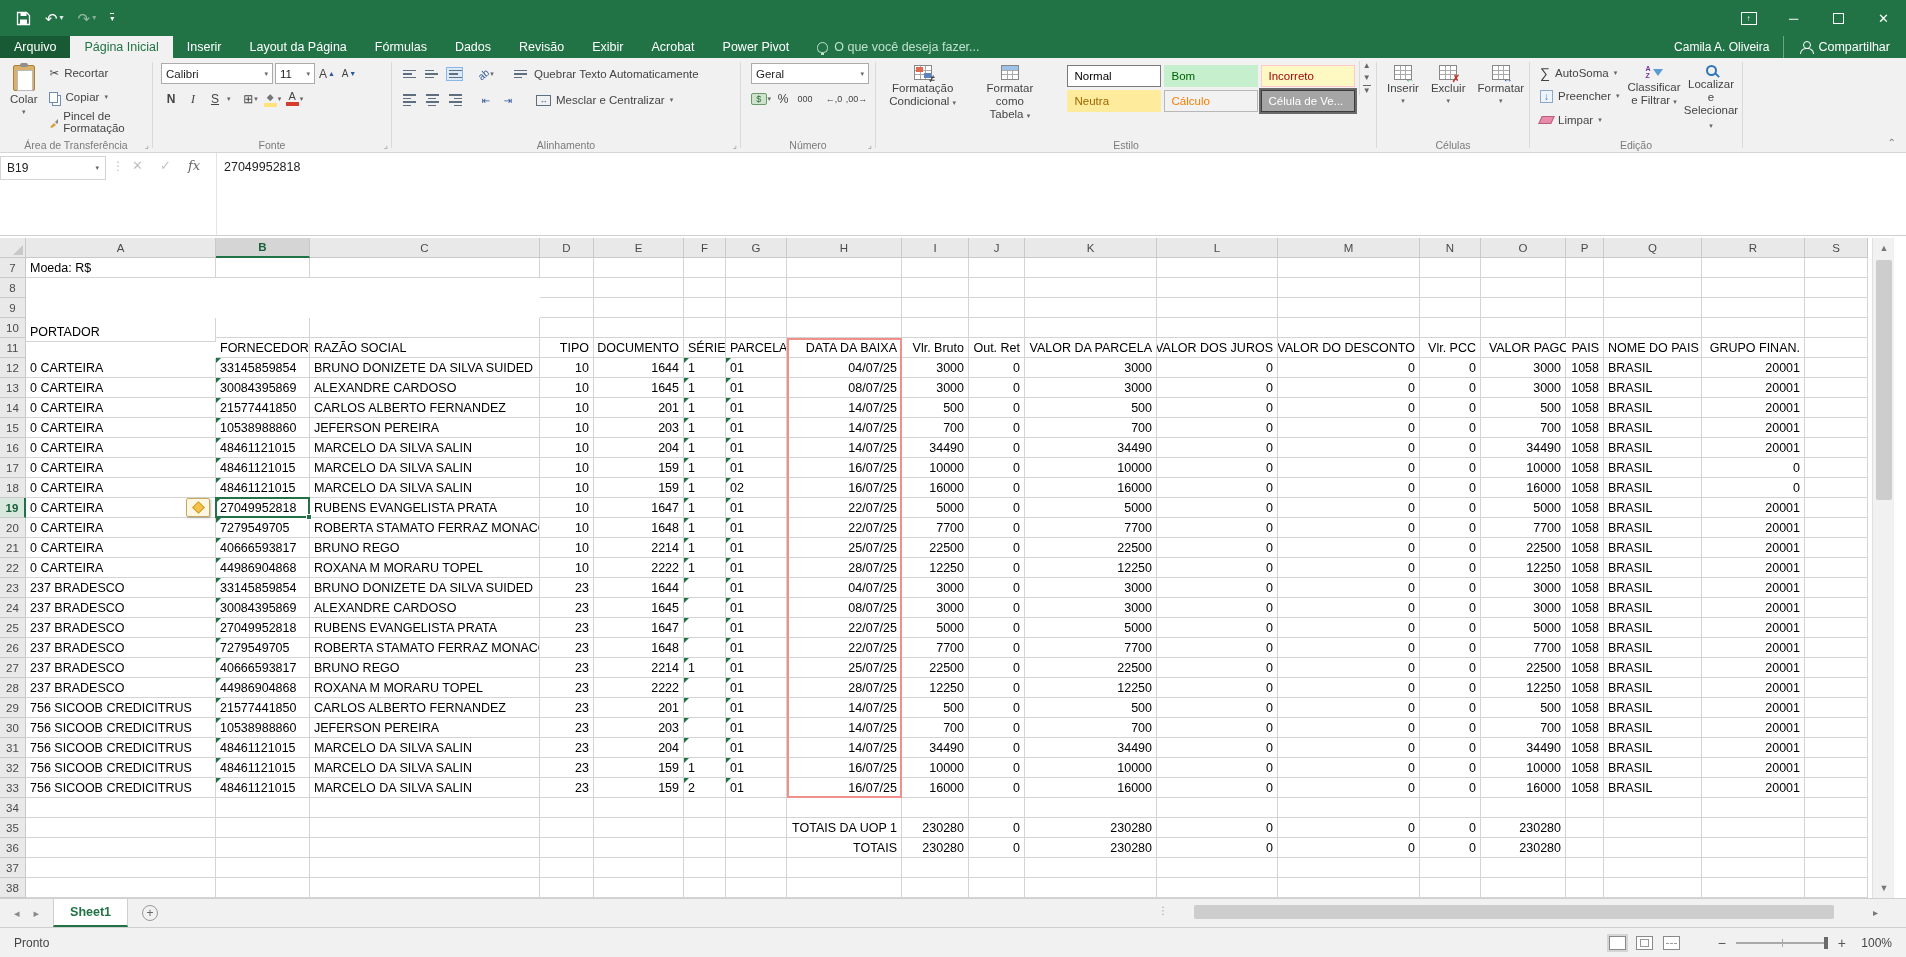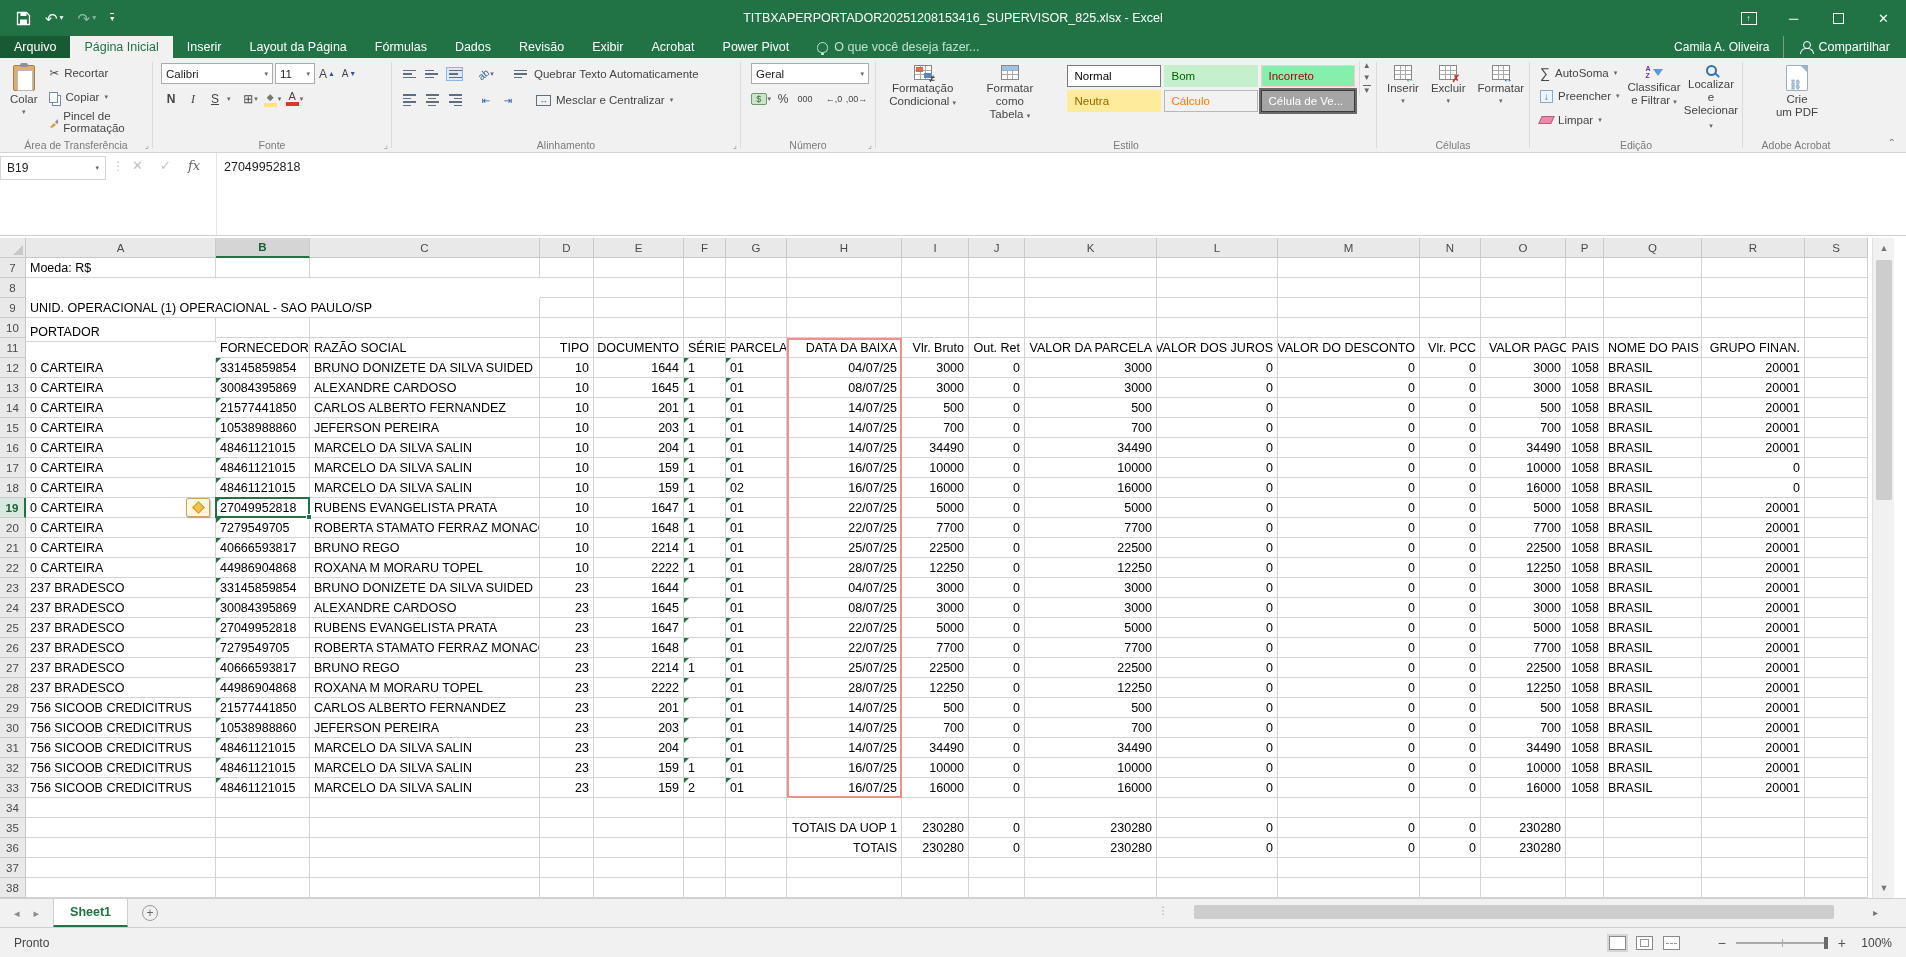--- a/index.html
+++ b/index.html
@@ -148,21 +148,20 @@
             <rect x="4" y="8.5" width="7" height="4.5" fill="#fff"></rect>
             <rect x="4.5" y="1.5" width="6" height="3.5" fill="#fff"></rect>
           </svg>
       </span>
       <span class="qbtn">↶<span class="caret">▾</span></span>
       <span class="qbtn dim">↷<span class="caret">▾</span></span>
       <span class="qbtn">
           <span style="border-top:1px solid #fff;padding-top:1px;font-size:8px;">▾</span>
         </span>
     </div>
-    <div id="title-text">TITBXAPERPORTADOR20251208153416_SUPERVISOR_825.xlsx - Excel</div>
     <div class="win-ctrls">
       <span class="win-btn">
           <span class="ribbon-opts-ic">↑</span>
         </span>
       <span class="win-btn">─</span>
       <span class="win-btn">
           <span style="width:11px;height:11px;border:1px solid #fff;display:inline-block;"></span>
         </span>
       <span class="win-btn">✕</span>
     </div>
@@ -373,21 +372,21 @@
           </span>
         <span class="blabel"><span>Formatação</span><br><span>Condicional</span> <span class="caret-s">▾</span></span>
       </div>
       <div class="bigbtn" style="width:92px;">
         <span class="mini-grid fct-head"></span>
         <span class="blabel"><span>Formatar como</span><br><span>Tabela</span> <span class="caret-s">▾</span></span>
       </div>
       <div class="gallery" style="margin-top:4px;">
         <div class="style-cell" style="background: rgb(255, 255, 255); color: rgb(0, 0, 0); border: 1px solid rgb(122, 122, 122);">Normal</div>
         <div class="style-cell" style="background: rgb(198, 239, 206); color: rgb(0, 97, 0); border-color: rgb(198, 239, 206);">Bom</div>
-        <div class="style-cell" style="background: #86efac; color: rgb(156, 0, 6); border-color: rgb(255, 199, 206);">Incorreto</div>
+        <div class="style-cell" style="background: #fef9c3; color: rgb(156, 0, 6); border-color: rgb(255, 199, 206);">Incorreto</div>
         <div class="style-cell" style="background: rgb(255, 235, 156); color: rgb(156, 101, 0); border-color: rgb(255, 235, 156);">Neutra</div>
         <div class="style-cell" style="background: rgb(242, 242, 242); color: rgb(250, 125, 0); border-color: rgb(184, 184, 184);">Cálculo</div>
         <div class="style-cell" style="background: rgb(165, 165, 165); color: rgb(255, 255, 255); border-color: rgb(60, 60, 60); box-shadow: rgb(106, 106, 106) 0px 0px 0px 2px;">Célula de Ve...</div>
       </div>
       <div class="gal-scroll">
         <span>▲</span>
         <span>▼</span>
         <span style="border-top:1px solid #666;">▼</span>
       </div>
       <span class="glabel">Estilo</span>
@@ -449,27 +448,20 @@
         <span class="blabel"><span>Classificar</span><br><span>e Filtrar</span> <span class="caret-s">▾</span></span>
       </div>
       <div class="bigbtn" style="width:58px;">
         <span class="mag"></span>
         <span class="blabel"><span>Localizar e</span><br><span>Selecionar</span> <span class="caret-s">▾</span></span>
       </div>
       <span class="glabel">Edição</span>
     </div>
     <div class="gsep"></div>
 
-    <div class="rgroup" style="width:106px;display:flex;justify-content:center;">
-      <div class="bigbtn">
-        <span class="pdf-ic"></span>
-        <span class="blabel"><span>Crie</span><br><span>um PDF</span></span>
-      </div>
-      <span class="glabel">Adobe Acrobat</span>
-    </div>
 
     <span class="collapse-chev">⌃</span>
   </div>
 
   <div id="formulabar">
     <div id="namebox">
         <span>B19</span>
         <span class="caret-s">▾</span>
       </div>
     <span id="fx-dots">⋮</span>
@@ -537,21 +529,20 @@
       <div class="cell" style="left: 1025px; top: 40px; width: 132px; height: 20px;"></div>
       <div class="cell" style="left: 1157px; top: 40px; width: 121px; height: 20px;"></div>
       <div class="cell" style="left: 1278px; top: 40px; width: 142px; height: 20px;"></div>
       <div class="cell" style="left: 1420px; top: 40px; width: 61px; height: 20px;"></div>
       <div class="cell" style="left: 1481px; top: 40px; width: 85px; height: 20px;"></div>
       <div class="cell" style="left: 1566px; top: 40px; width: 38px; height: 20px;"></div>
       <div class="cell" style="left: 1604px; top: 40px; width: 98px; height: 20px;"></div>
       <div class="cell" style="left: 1702px; top: 40px; width: 103px; height: 20px;"></div>
       <div class="cell" style="left: 1805px; top: 40px; width: 63px; height: 20px;"></div>
       <div class="rowhdr" style="left: 0px; top: 60px; width: 26px; height: 20px;">9</div>
-      <div class="cell bold" style="left: 26px; top: 60px; width: 514px; height: 20px;">UNID. OPERACIONAL (1) OPERACIONAL - SAO PAULO/SP</div>
       <div class="cell" style="left: 540px; top: 60px; width: 54px; height: 20px;"></div>
       <div class="cell" style="left: 594px; top: 60px; width: 90px; height: 20px;"></div>
       <div class="cell" style="left: 684px; top: 60px; width: 42px; height: 20px;"></div>
       <div class="cell" style="left: 726px; top: 60px; width: 61px; height: 20px;"></div>
       <div class="cell" style="left: 787px; top: 60px; width: 115px; height: 20px;"></div>
       <div class="cell" style="left: 902px; top: 60px; width: 67px; height: 20px;"></div>
       <div class="cell" style="left: 969px; top: 60px; width: 56px; height: 20px;"></div>
       <div class="cell" style="left: 1025px; top: 60px; width: 132px; height: 20px;"></div>
       <div class="cell" style="left: 1157px; top: 60px; width: 121px; height: 20px;"></div>
       <div class="cell" style="left: 1278px; top: 60px; width: 142px; height: 20px;"></div>

